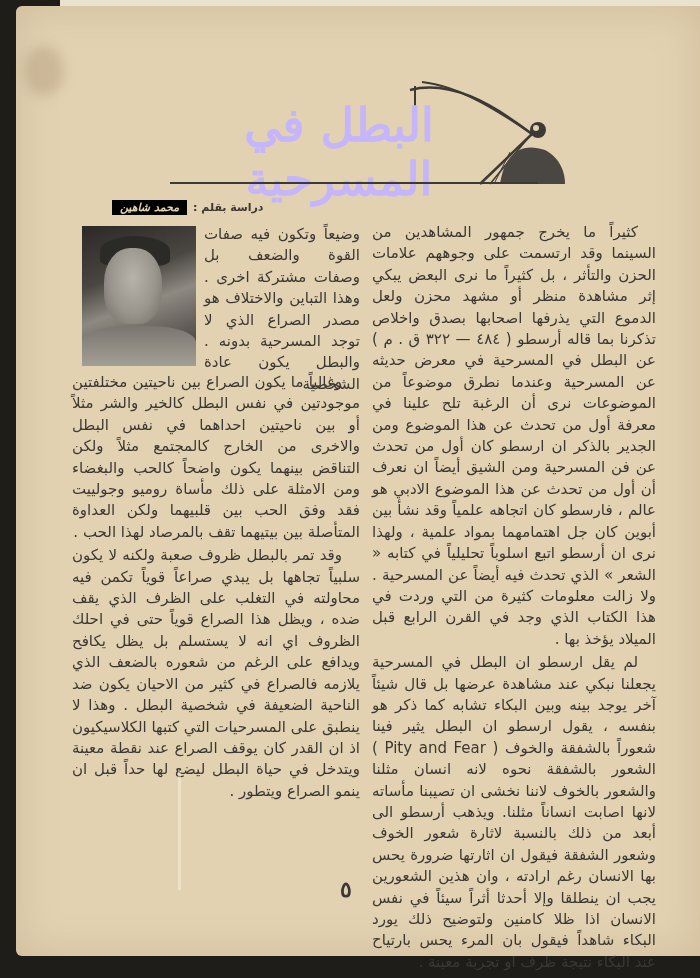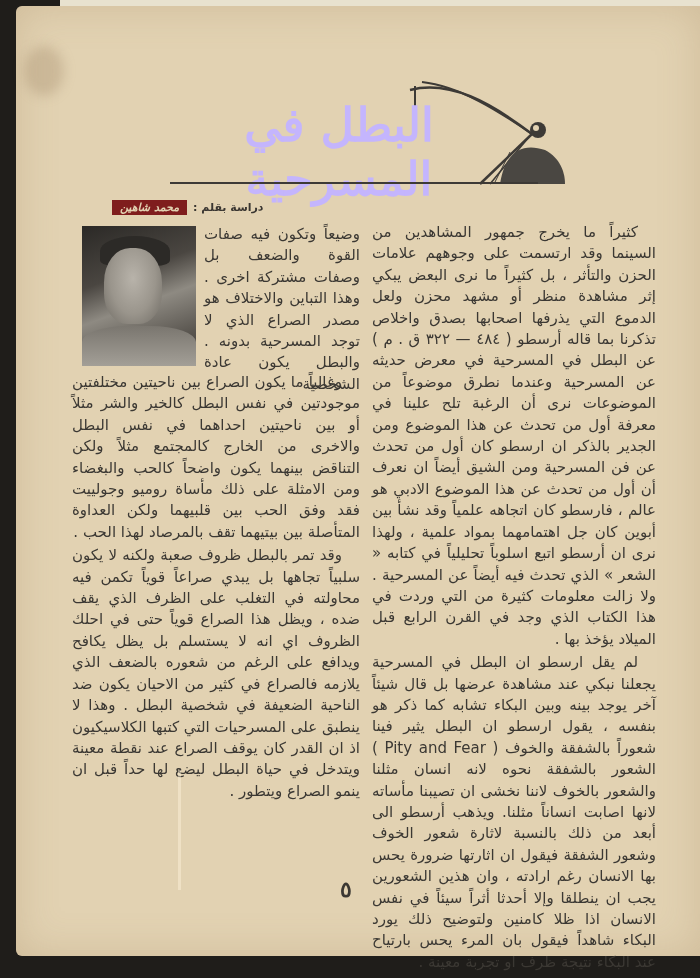--- a/index.html
+++ b/index.html
@@ -39,21 +39,21 @@
   .title-rule {
     position: absolute; left: 10px; top: 110px; width: 368px; height: 2px;
     background: #3d3a36;
   }
   .byline {
     position: absolute; left: 112px; top: 200px;
     direction: rtl; display: flex; align-items: center; gap: 6px;
     font-size: 11px; color: #3a3631; font-weight: bold;
   }
   .byline .author {
-    background: #7f1d1d; color: #e2d2b2; padding: 1px 8px;
+    background: #000000; color: #e2d2b2; padding: 1px 8px;
     font-size: 11px; font-style: italic;
   }
   .photo {
     position: absolute; left: 82px; top: 226px; width: 114px; height: 140px;
     background: linear-gradient(160deg, #2b2926 0%, #4a4641 35%, #8e8a82 55%, #5a5650 80%, #3a3733 100%);
     overflow: hidden;
   }
   .photo .face {
     position: absolute; left: 22px; top: 22px; width: 58px; height: 76px;
     border-radius: 45% 45% 40% 40%;

